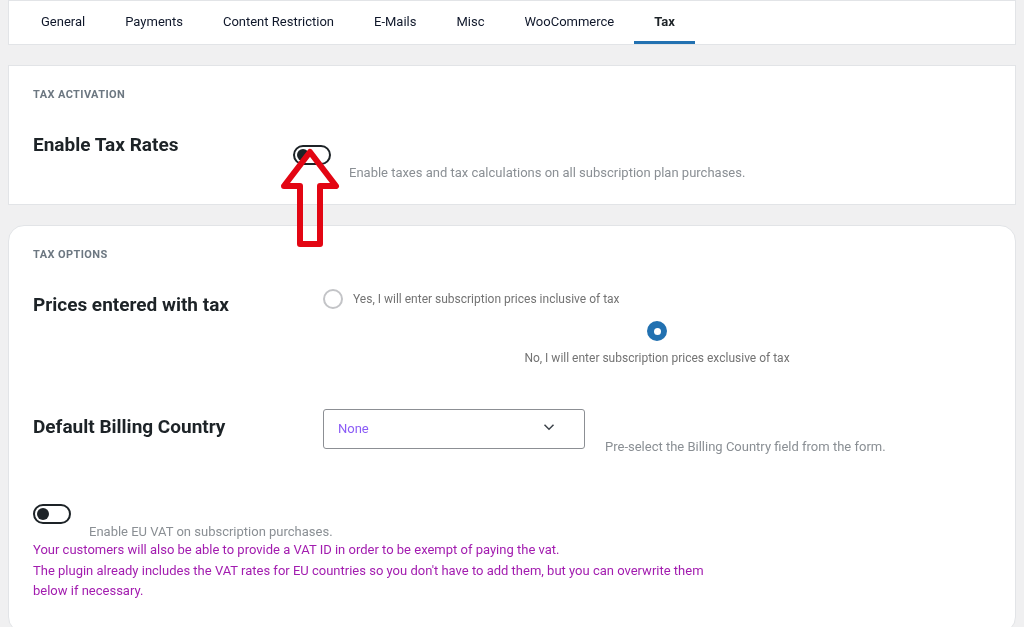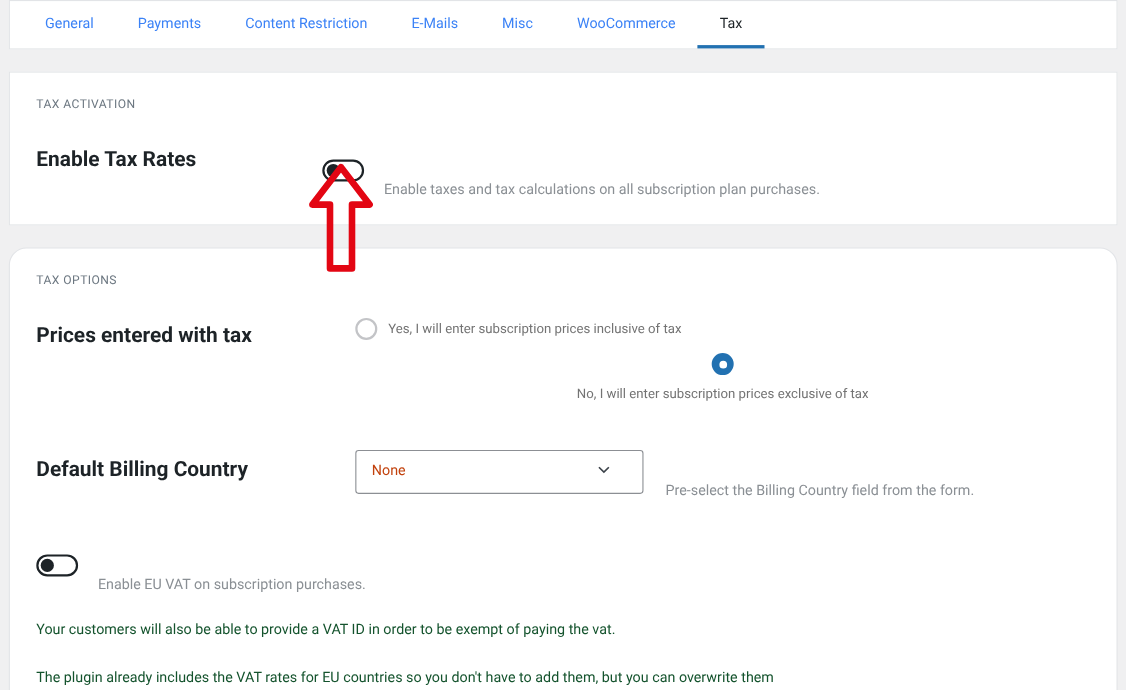--- a/index.html
+++ b/index.html
@@ -17,41 +17,42 @@
       margin-top: 0;
     }
     .tabs-row {
       display: flex;
       gap: 0;
       padding: 0 12px;
     }
     .tab {
       padding: 12px 20px 10px 20px;
       font-size: 13px;
-      color: #3b82f6;
+      color: #0f172a;
       cursor: pointer;
       border-bottom: 3px solid transparent;
       line-height: 1.4;
       position: relative;
     }
     .tab.active {
       border-bottom-color: #2271b1;
       color: #1d2327;
+      font-weight: bold;
     }
     .section-card {
       background: #fff;
       border: 1px solid #e2e4e7;
       margin-top: 20px;
       padding: 22px 24px 24px 24px;
     }
     .section-title {
       font-size: 11px;
       letter-spacing: 0.4px;
       color: #6c7781;
-      font-weight: 400;
+      font-weight: 700;
       margin-bottom: 28px;
     }
     .row {
       display: flex;
       align-items: flex-start;
     }
     .row + .row { margin-top: 26px; }
     .row-label {
       width: 260px;
       font-weight: 700;
@@ -69,23 +70,23 @@
       display: flex;
       align-items: center;
       gap: 18px;
     }
     .help-text {
       color: #8a8f94;
       font-size: 13px;
       margin-top: 36px;
     }
     .help-block {
-      color: #14532d;
-      font-size: 13px;
-      margin-top: 24px;
+      color: #a21caf;
+      font-size: 13px;
+      margin-top: 1px;
       line-height: 1.55;
       max-width: 700px;
     }
 
     
     .toggle {
       width: 38px;
       height: 20px;
       border: 2px solid #1d2327;
       border-radius: 20px;
@@ -149,21 +150,21 @@
       width: 262px;
       height: 40px;
       border: 1px solid #8c8f94;
       background: #fff;
       border-radius: 3px;
       display: flex;
       align-items: center;
       justify-content: space-between;
       padding: 0 26px 0 14px;
       cursor: pointer;
-      color: #c2410c;
+      color: #8b5cf6;
       font-size: 13px;
     }
     .select .chev {
       color: #3c434a;
     }
 
     
     .arrow-annot {
       position: absolute;
       pointer-events: none;

